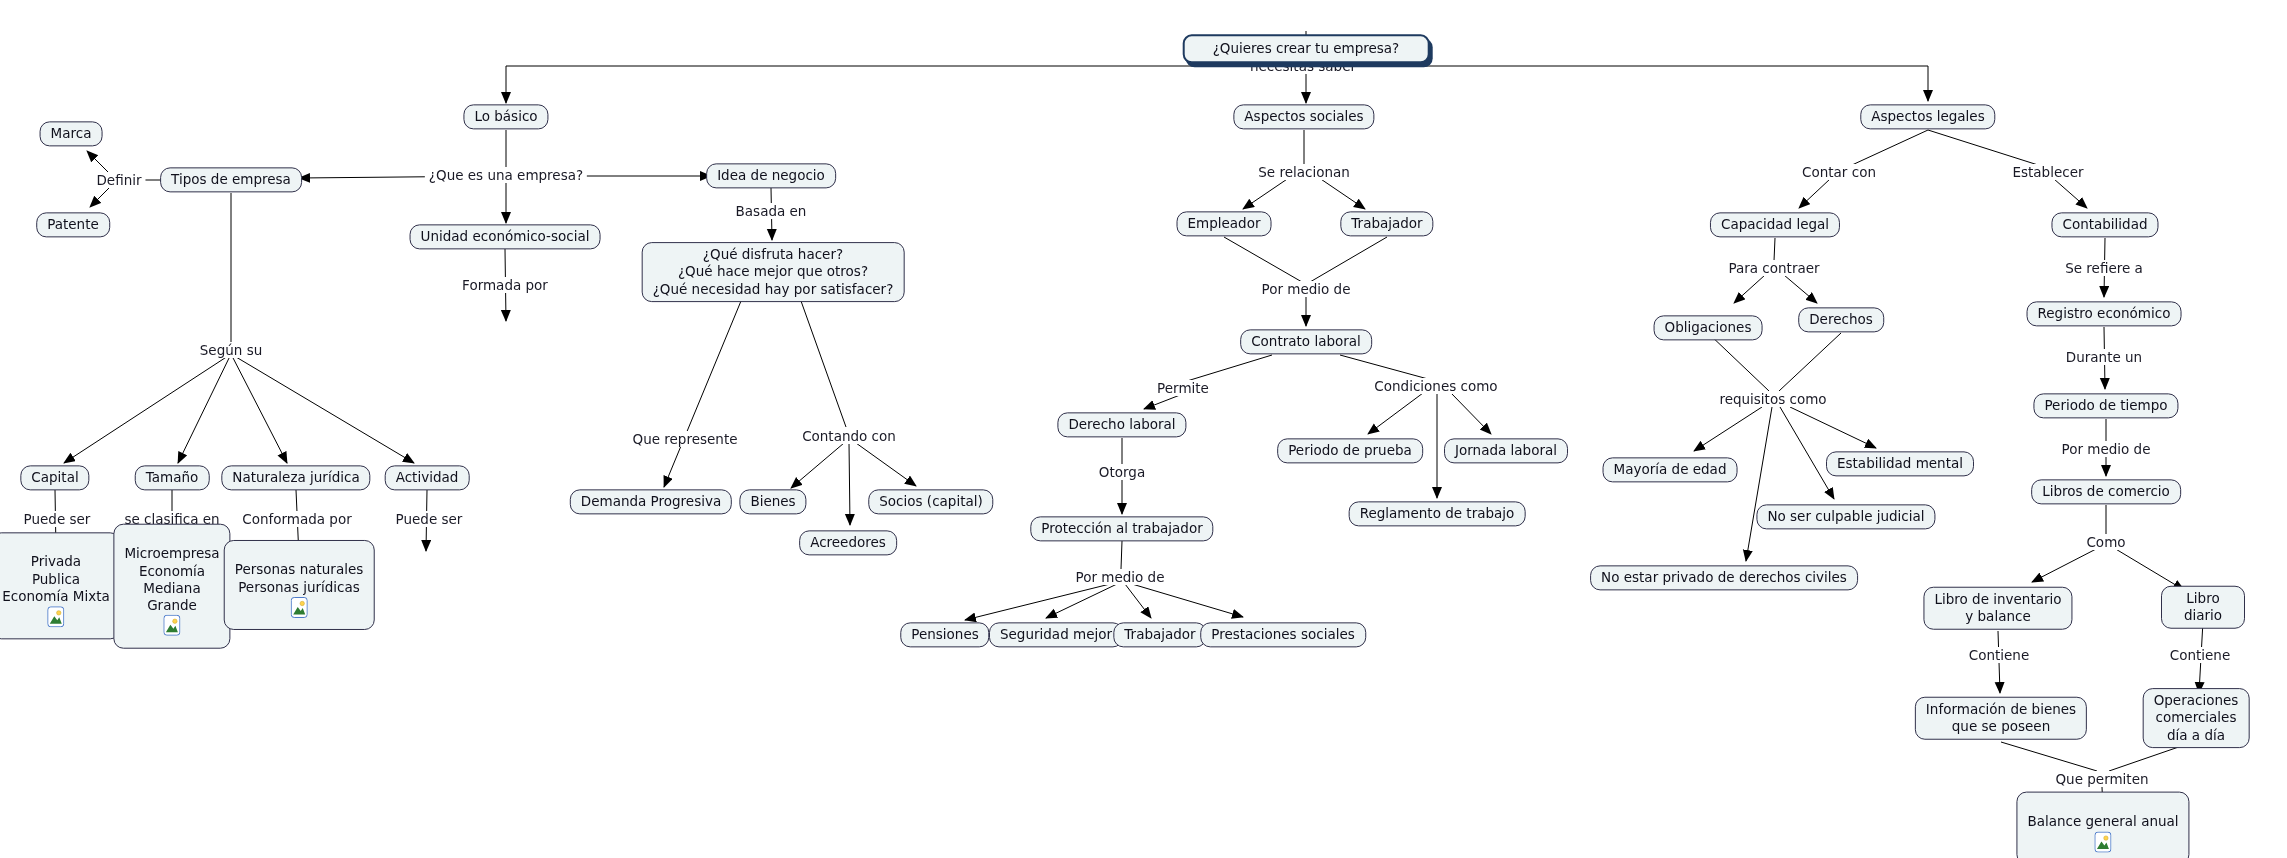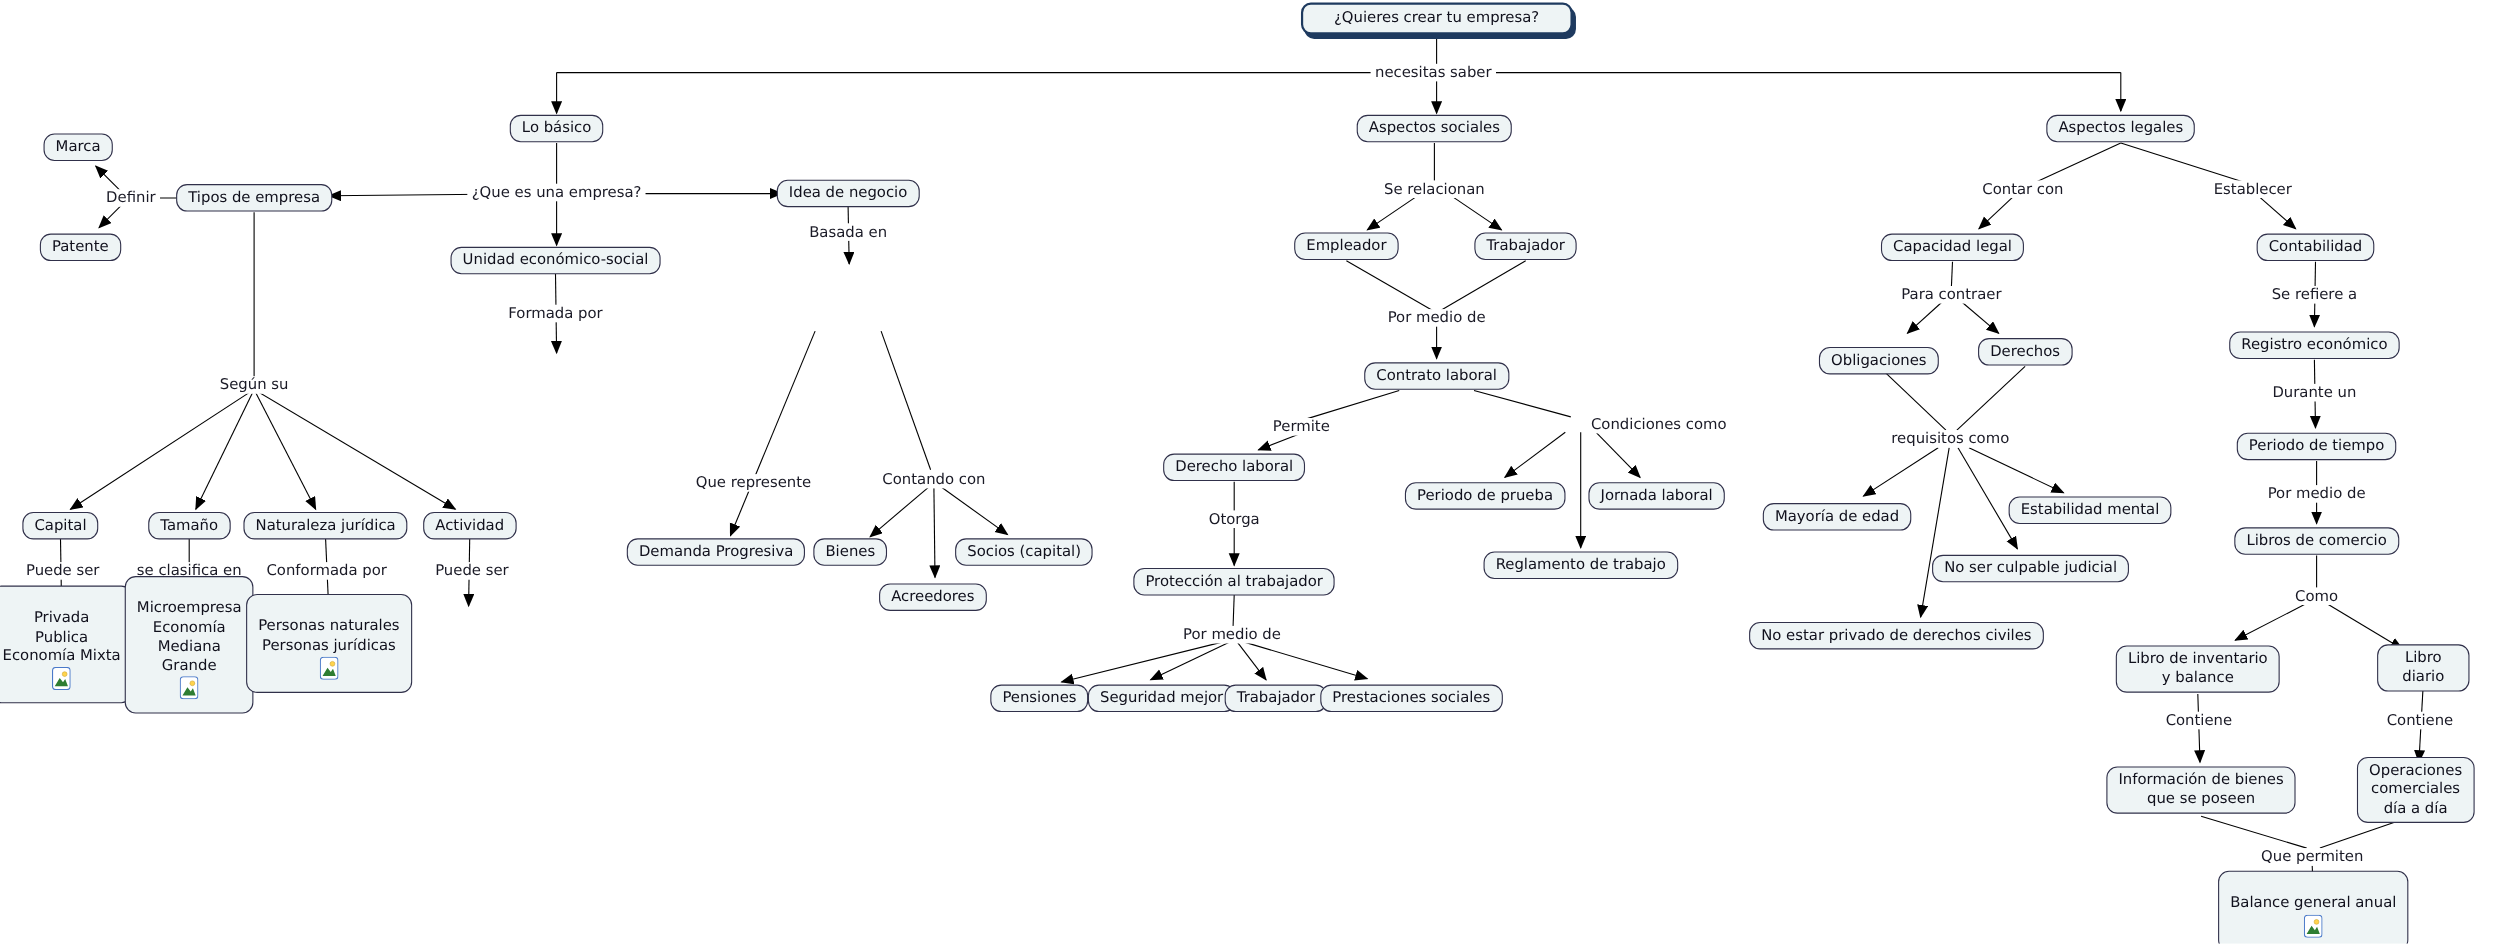--- a/index.html
+++ b/index.html
@@ -4,21 +4,21 @@
 <style>
   html,body{margin:0;padding:0;background:#ffffff;}
   .canvas{position:relative;width:2287px;height:858px;background:#ffffff;
           font-family:"DejaVu Sans","Liberation Sans",sans-serif;overflow:hidden;}
   svg.edges{position:absolute;left:0;top:0;z-index:1;}
   .node{position:absolute;transform:translate(-50%,-50%);background:#eef4f5;
         border:1px solid #30304a;border-radius:10px;padding:3px 10px;
         font-size:13.5px;color:#10101c;text-align:center;white-space:pre-line;
         line-height:1.28;z-index:3;box-sizing:border-box;}
   .node.title{border:2px solid #1e3a5f;box-shadow:3px 4px 0 #1e3a5f;
-        border-radius:9px;padding:4px 28px;z-index:4;}
+        border-radius:9px;padding:4px 28px;z-index:4;margin-top:32px;}
   .lbl{position:absolute;transform:translate(-50%,-50%);background:#ffffff;
         padding:0 4px;font-size:13.5px;color:#1a1a26;white-space:nowrap;z-index:2;}
   .res-icon{display:block;width:17px;height:21px;margin:1px auto -9px;line-height:0;
         position:relative;z-index:5;cursor:pointer;}
 </style>
 </head>
 <body>
 
 <div class="canvas">
 
@@ -116,21 +116,21 @@
   <span class="lbl" style="left:231px;top:350px">Según su</span>
   <span class="lbl" style="left:57px;top:519px">Puede ser</span>
   <span class="lbl" style="left:172px;top:519px">se clasifica en</span>
   <span class="lbl" style="left:297px;top:519px">Conformada por</span>
   <span class="lbl" style="left:429px;top:519px">Puede ser</span>
   <span class="lbl" style="left:685px;top:439px">Que represente</span>
   <span class="lbl" style="left:849px;top:436px">Contando con</span>
   <span class="lbl" style="left:1304px;top:172px">Se relacionan</span>
   <span class="lbl" style="left:1306px;top:289px">Por medio de</span>
   <span class="lbl" style="left:1183px;top:388px">Permite</span>
-  <span class="lbl" style="left:1508px;top:386px">Condiciones como</span>
+  <span class="lbl" style="left:1436px;top:386px">Condiciones como</span>
   <span class="lbl" style="left:1122px;top:472px">Otorga</span>
   <span class="lbl" style="left:1120px;top:577px">Por medio de</span>
   <span class="lbl" style="left:1839px;top:172px">Contar con</span>
   <span class="lbl" style="left:2048px;top:172px">Establecer</span>
   <span class="lbl" style="left:1774px;top:268px">Para contraer</span>
   <span class="lbl" style="left:2104px;top:268px">Se refiere a</span>
   <span class="lbl" style="left:1773px;top:399px">requisitos como</span>
   <span class="lbl" style="left:2104px;top:357px">Durante un</span>
   <span class="lbl" style="left:2106px;top:449px">Por medio de</span>
   <span class="lbl" style="left:2106px;top:542px">Como</span>
@@ -139,20 +139,23 @@
   <span class="lbl" style="left:2102px;top:779px">Que permiten</span>
 
   <div class="node title" style="left:1306px;top:17px">¿Quieres crear tu empresa?</div>
 
   <div class="node" style="left:506px;top:117px">Lo básico</div>
   <div class="node" style="left:71px;top:134px">Marca</div>
   <div class="node" style="left:73px;top:225px">Patente</div>
   <div class="node" style="left:231px;top:180px">Tipos de empresa</div>
   <div class="node" style="left:505px;top:237px">Unidad económico-social</div>
   <div class="node" style="left:771px;top:176px">Idea de negocio</div>
+  <div class="node" style="left:773px;top:272px">¿Qué disfruta hacer?
+¿Qué hace mejor que otros?
+¿Qué necesidad hay por satisfacer?</div>
 
   <div class="node" style="left:55px;top:478px">Capital</div>
   <div class="node" style="left:172px;top:478px">Tamaño</div>
   <div class="node" style="left:296px;top:478px">Naturaleza jurídica</div>
   <div class="node" style="left:427px;top:478px">Actividad</div>
 
   <div class="node" style="left:56px;top:586px">
     <span>Privada
 Publica
 Economía Mixta</span>

